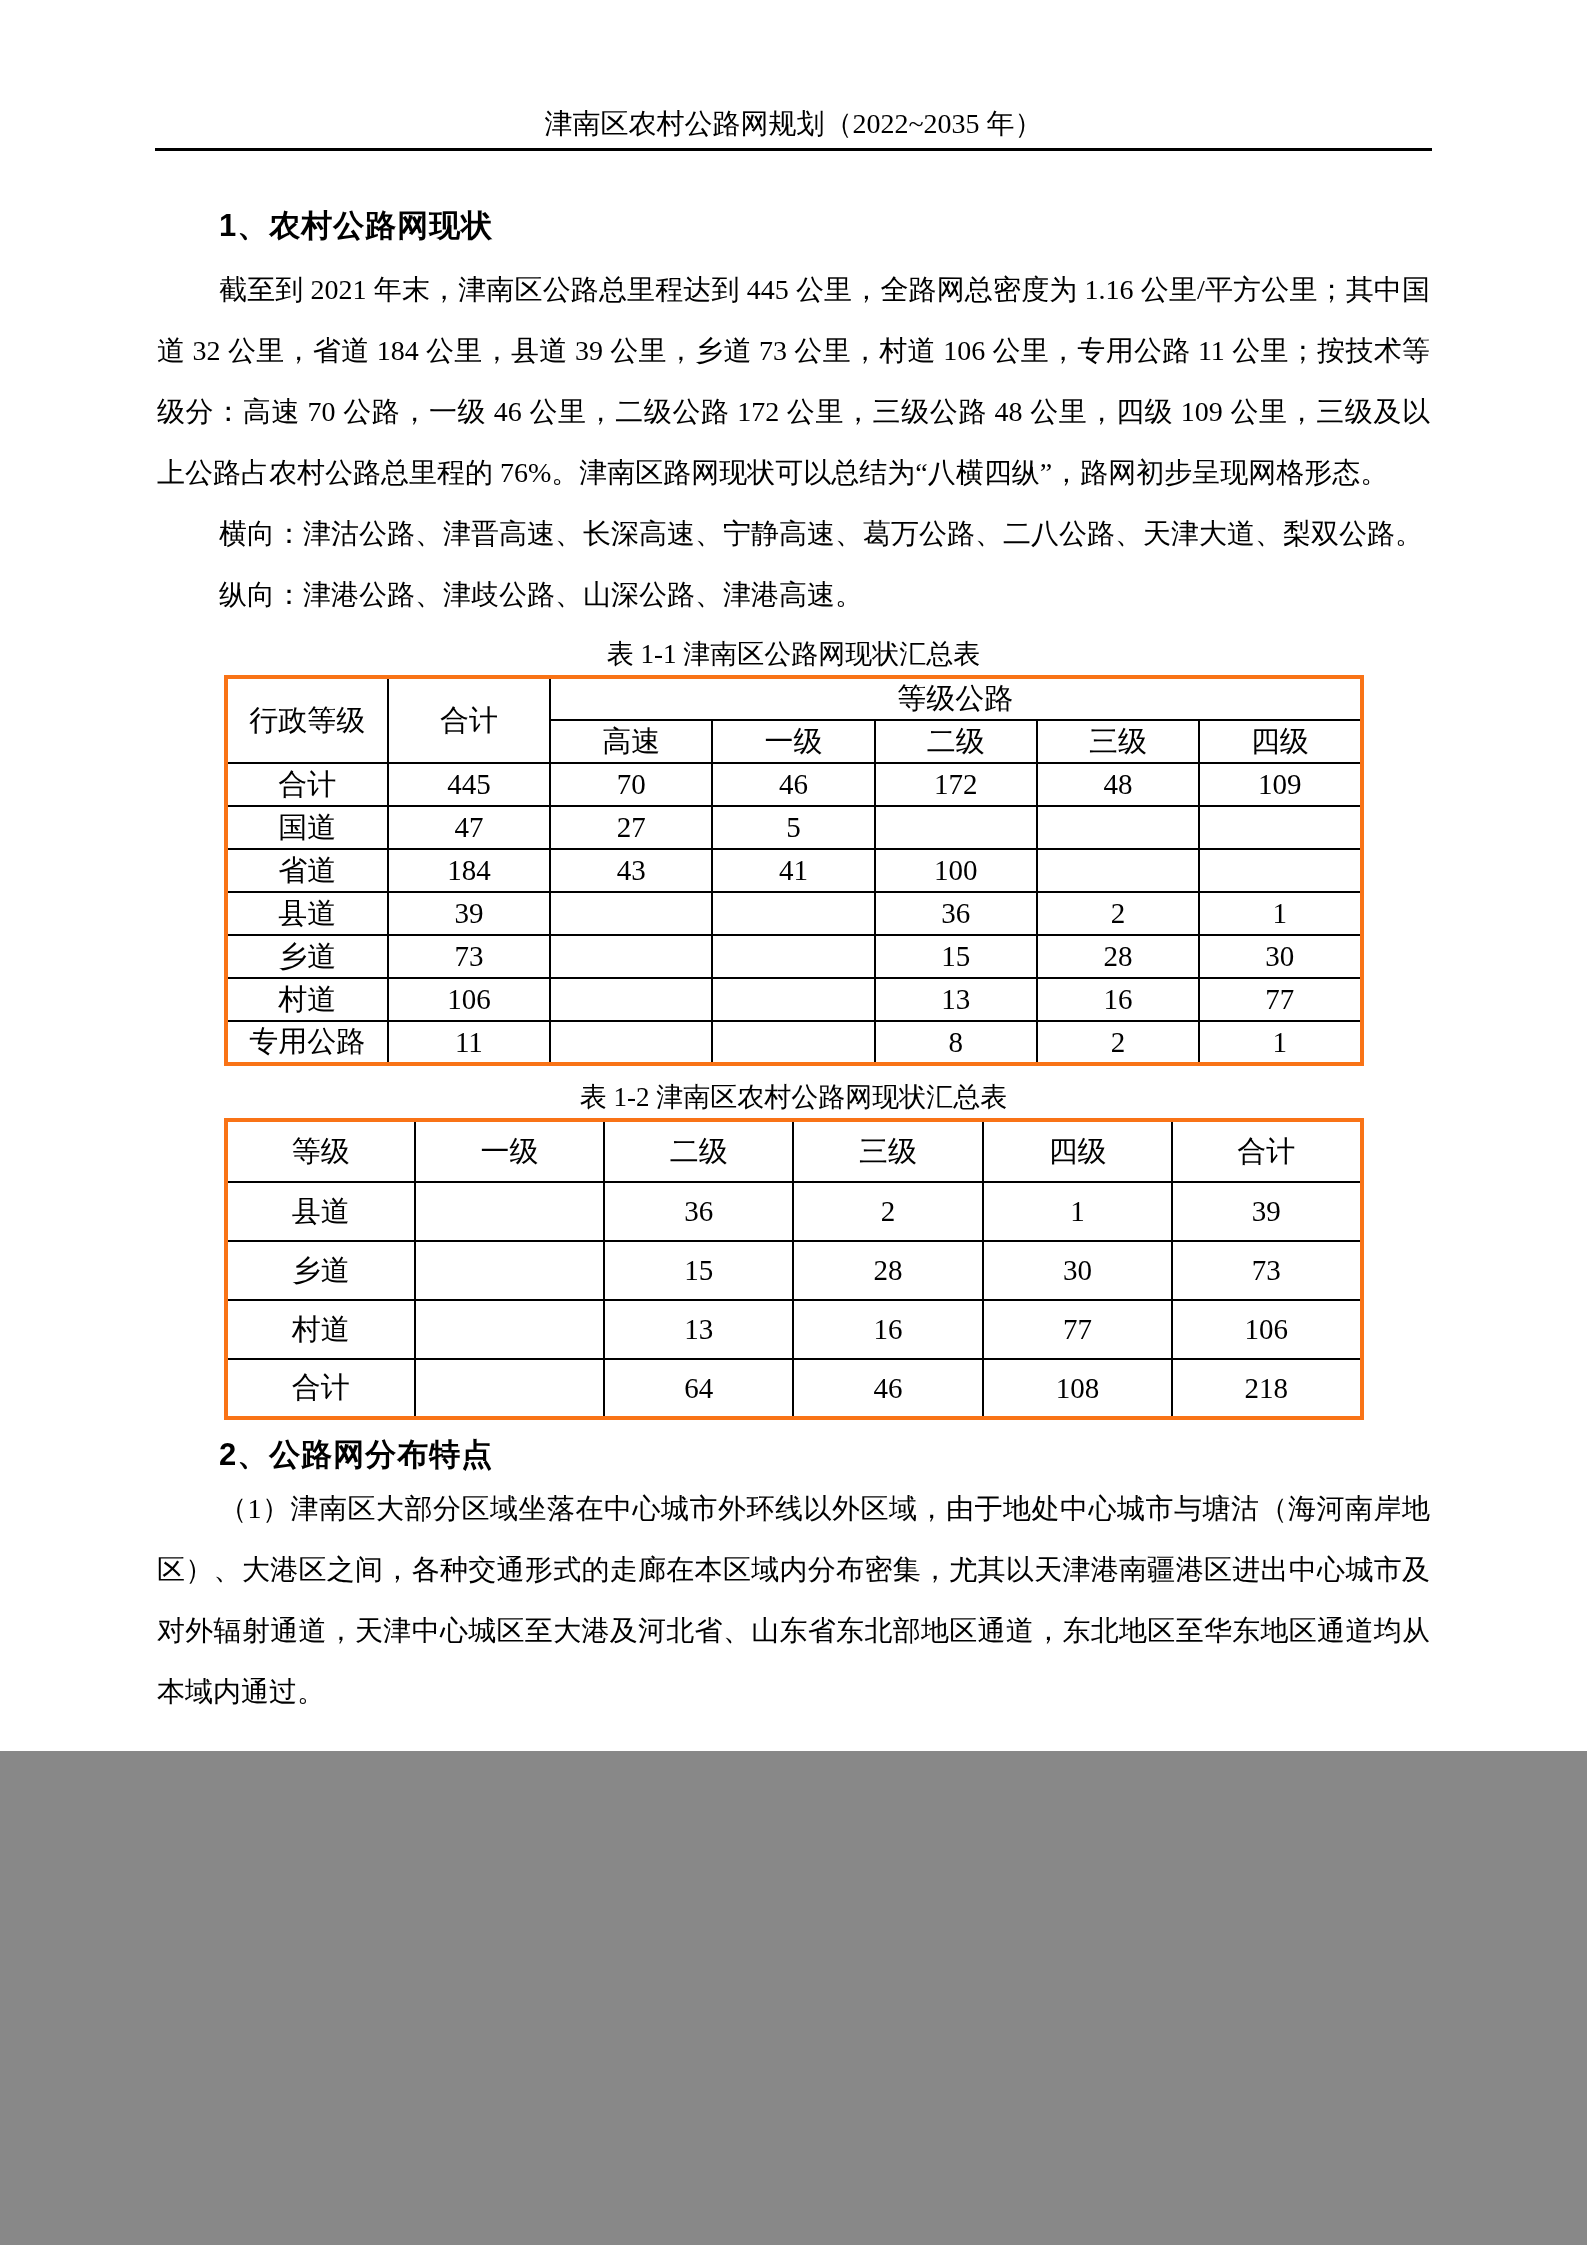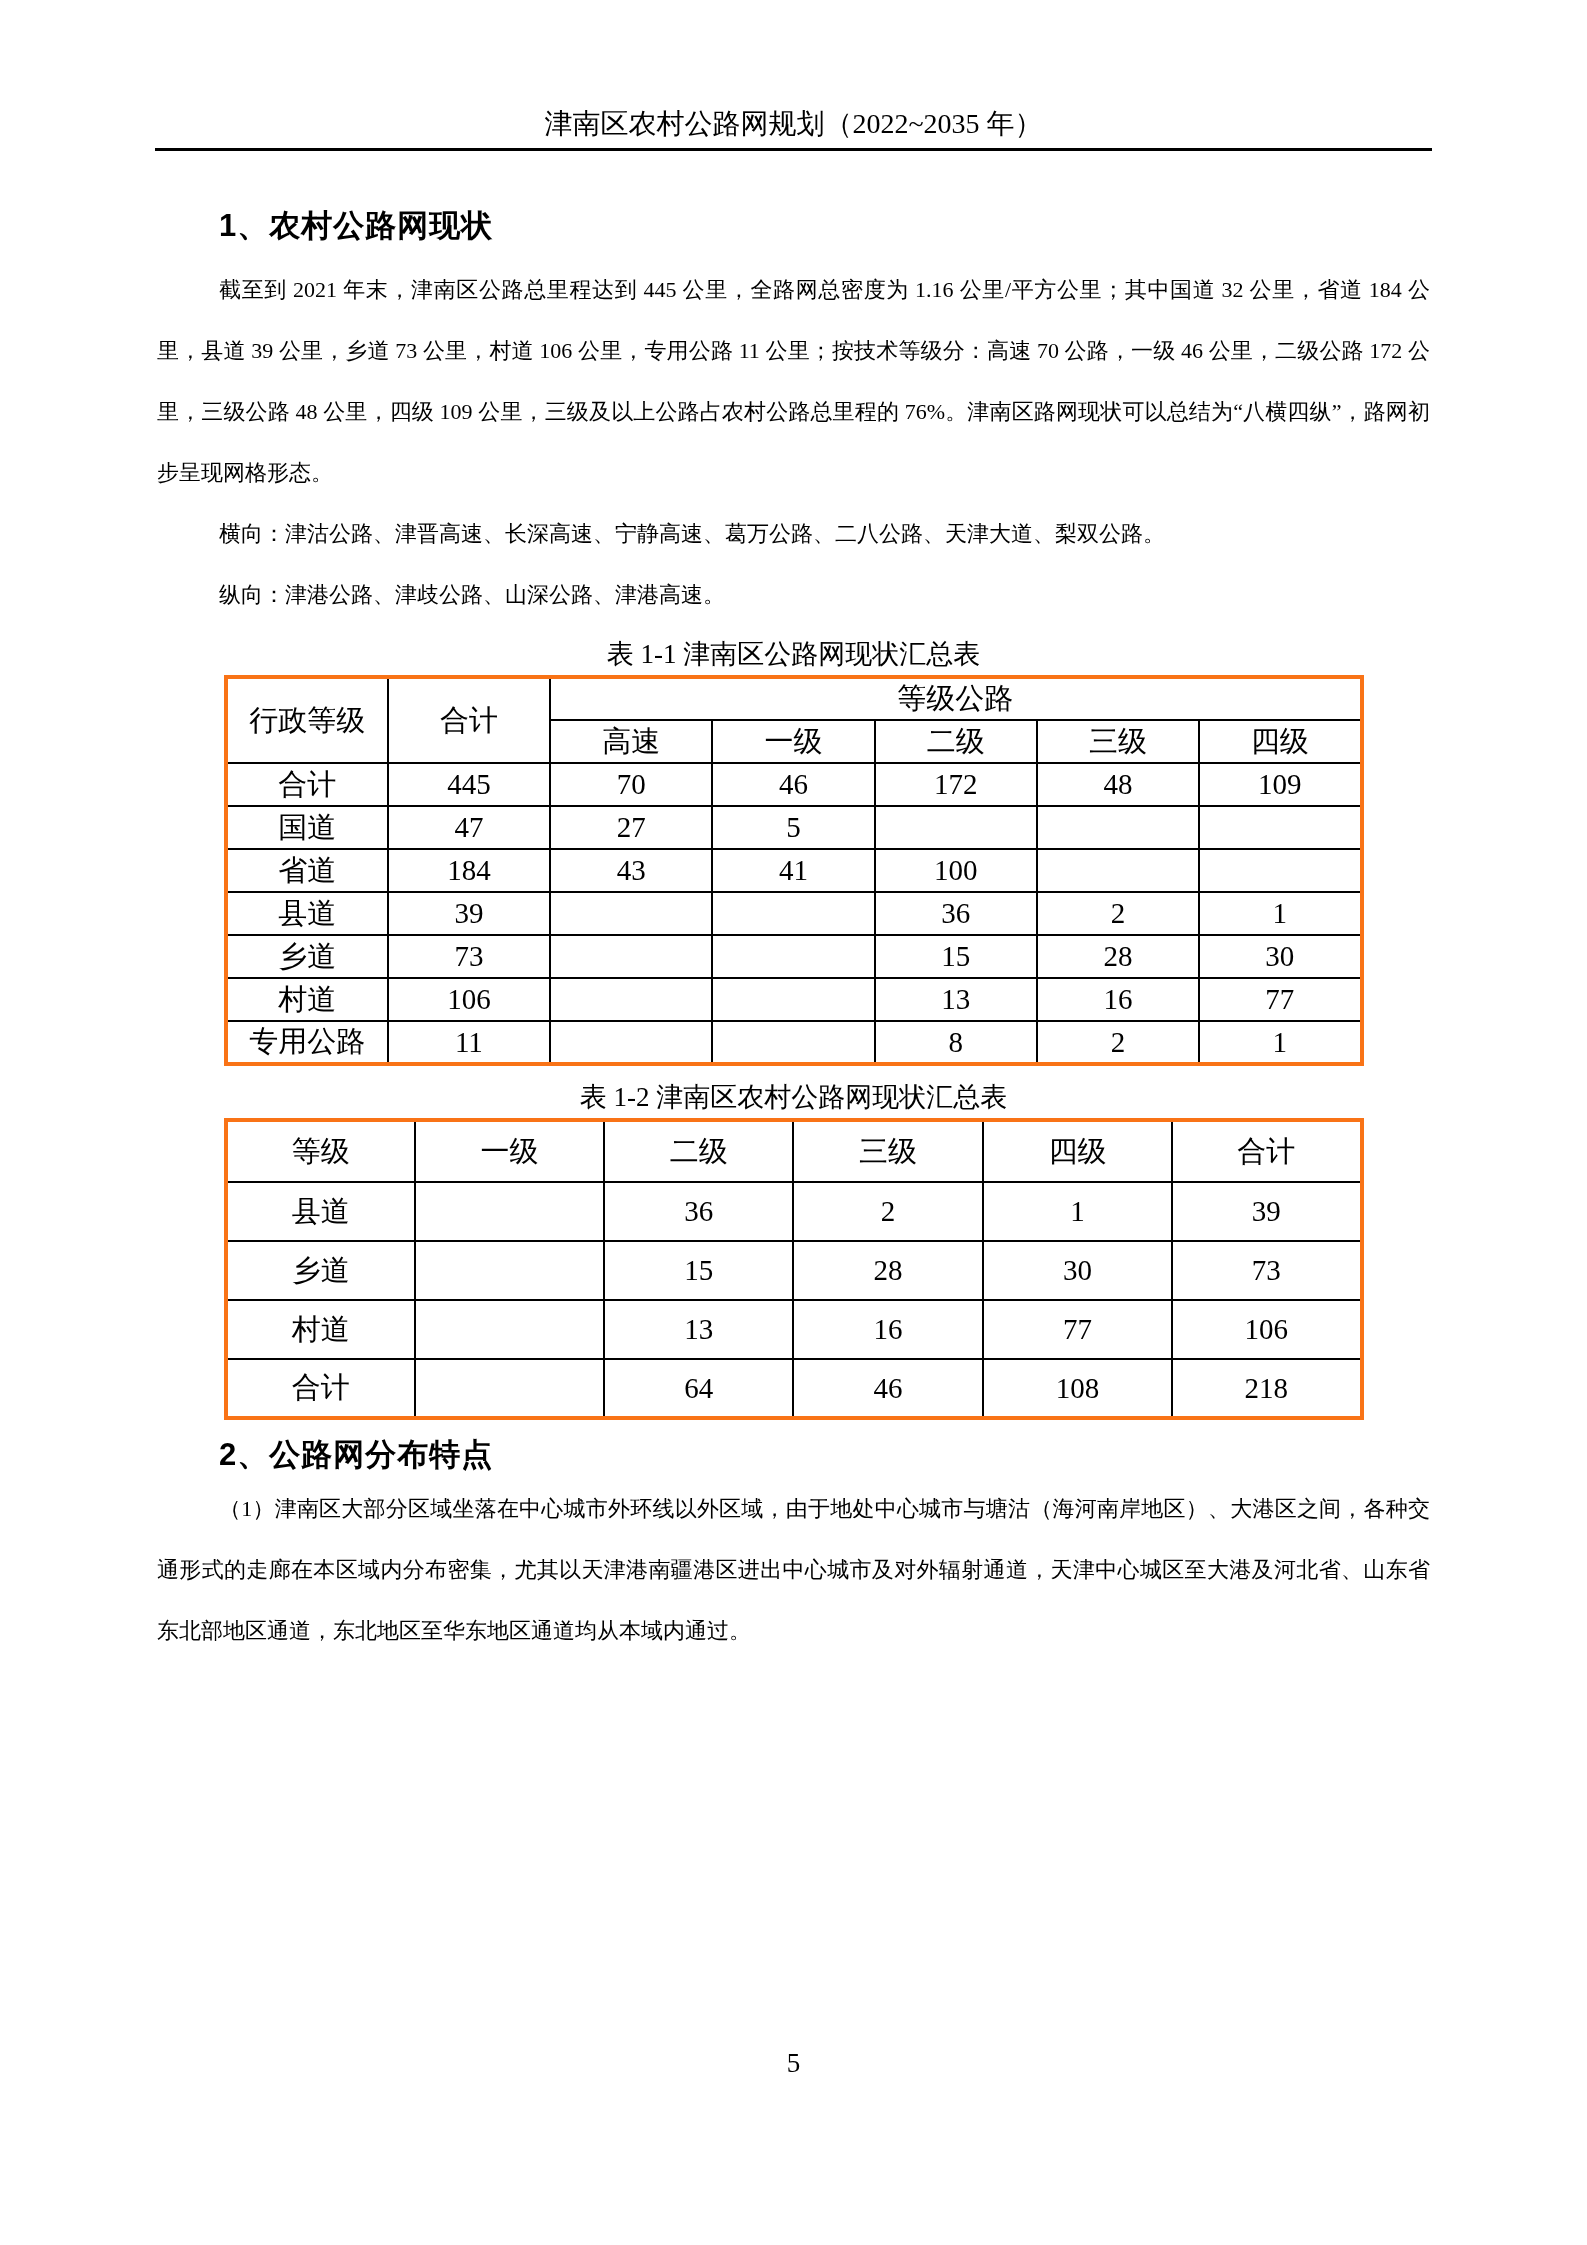--- a/index.html
+++ b/index.html
@@ -1,20 +1,20 @@
 <!DOCTYPE html>
 <html><head>
 <meta charset="utf-8">
 <style>
   * { margin: 0; padding: 0; box-sizing: border-box; }
   html, body { background: #888; }
   .page {
     position: relative;
     width: 1587px;
-    height: 2245px;
+    height: 1751px;
     margin: 0 auto;
     background: #ffffff;
     color: #000000;
     font-family: "Liberation Serif", "DejaVu Serif", serif;
     overflow: hidden;
   }
   .doc-title {
     padding-top: 106px;
     font-size: 28px;
     line-height: 36px;
@@ -32,21 +32,21 @@
     font-family: "Liberation Sans", "DejaVu Sans", sans-serif;
     font-weight: bold;
     font-size: 31px;
     line-height: 46px;
     text-indent: 62px;
     letter-spacing: 1px;
   }
   .sec-heading.second { margin-top: 12px; }
   .body-para {
     margin-top: 10px;
-    font-size: 22px;
+    font-size: 28px;
     line-height: 61px;
     text-align: justify;
     text-justify: inter-character;
     text-indent: 62px;
   }
   .body-para.cont { margin-top: 0; }
   .table-caption {
     margin-top: 10px;
     font-size: 27px;
     line-height: 38px;

